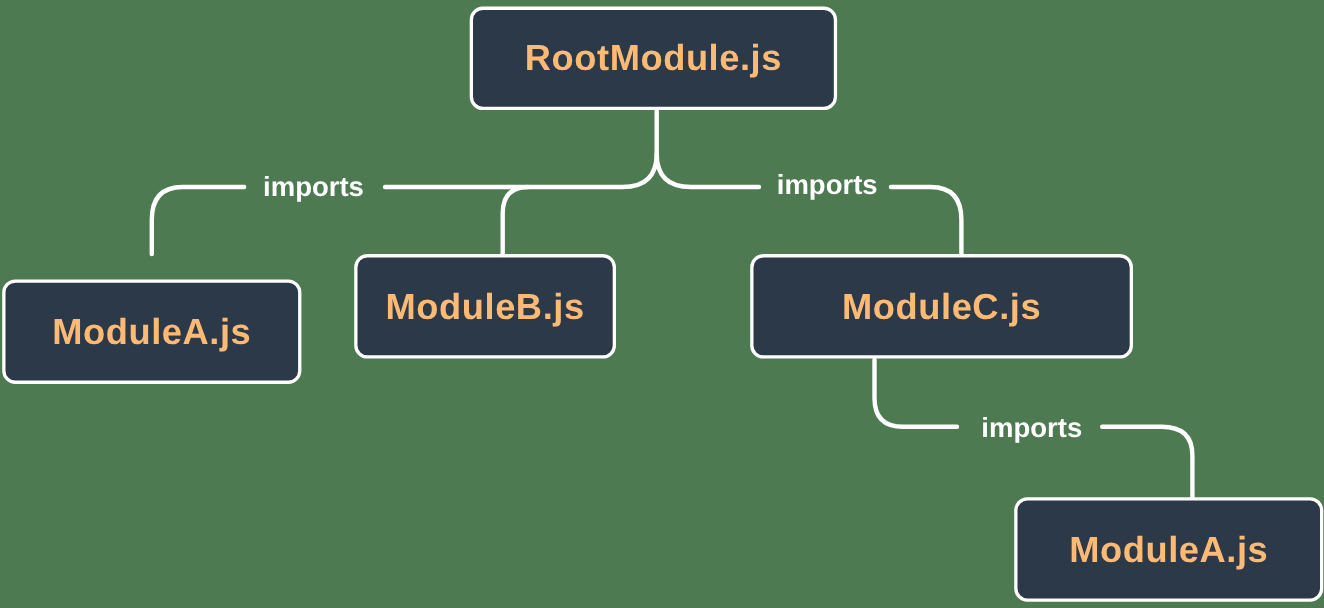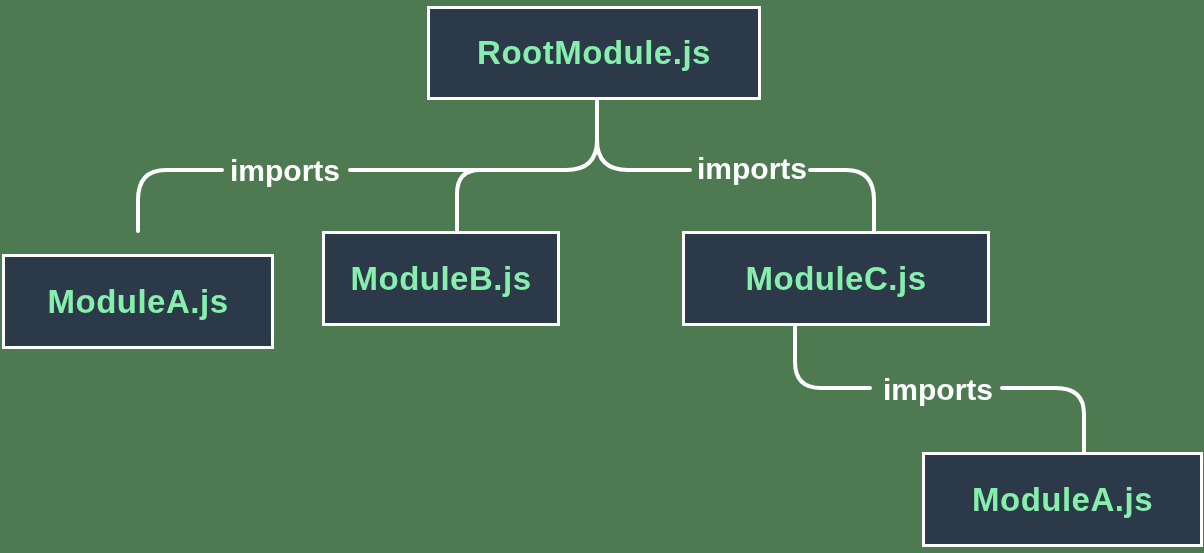--- a/index.html
+++ b/index.html
@@ -20,40 +20,40 @@
   .connectors path {
     fill: none;
     stroke: #ffffff;
     stroke-width: 4;
     stroke-linecap: round;
   }
   .node {
     position: absolute;
     background: #2b3949;
     border: 3px solid #ffffff;
-    border-radius: 0;
-    color: #86efac;
+    border-radius: 12px;
+    color: #fdba74;
     display: flex;
     align-items: center;
     justify-content: center;
     font-weight: bold;
     font-size: 33px;
     letter-spacing: 0.5px;
   }
   .node-root   { left: 427px; top: 6px;   width: 334px; height: 94px; }
   .node-a      { left: 2px;   top: 231px; width: 272px; height: 95px; margin-top: 23px; }
   .node-b      { left: 322px; top: 231px; width: 238px; height: 95px; }
-  .node-c      { left: 682px; top: 231px; width: 308px; height: 95px; }
+  .node-c      { left: 682px; top: 231px; width: 348px; height: 95px; }
   .node-d      { left: 922px; top: 452px; width: 281px; height: 95px; }
   .edge-label {
     position: absolute;
     transform: translate(-50%, -50%);
     color: #ffffff;
     font-weight: bold;
-    font-size: 30px;
+    font-size: 25px;
     white-space: nowrap;
   }
   .edge-label-left   { left: 285px; top: 171px; }
   .edge-label-right  { left: 752px; top: 169px; }
   .edge-label-bottom { left: 938px; top: 390px; }
 </style>
 </head>
 <body>
 
 <div class="canvas">

